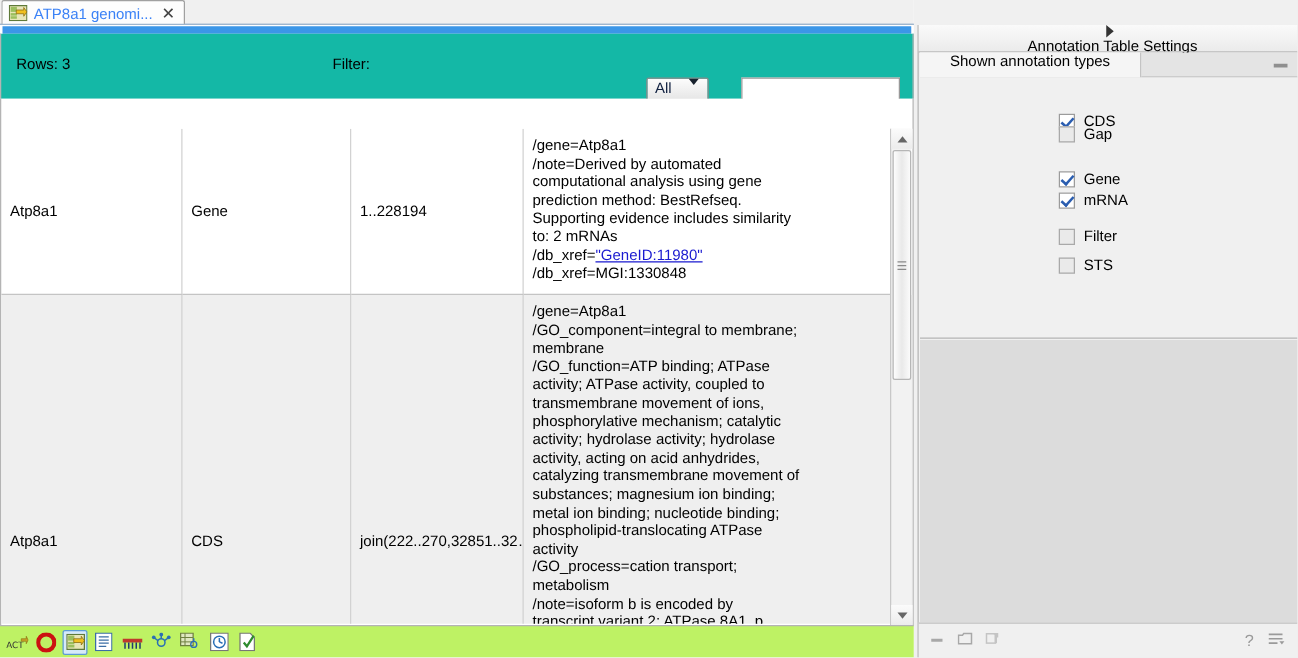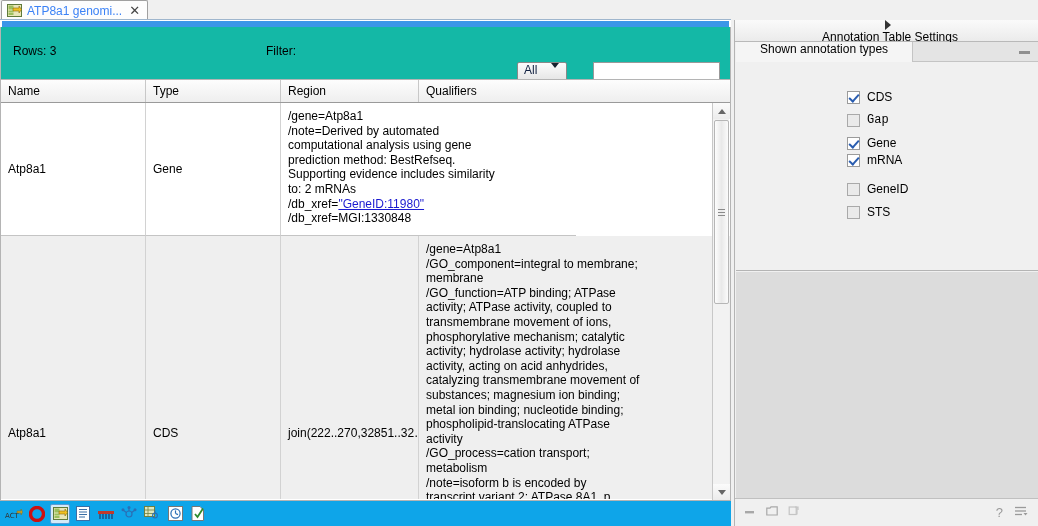--- a/index.html
+++ b/index.html
@@ -166,21 +166,21 @@
     border: 1px solid #b6b6b6;
     border-radius: 2px;
     display: flex; align-items: center; justify-content: center;
   }
   .grip { width: 7px; }
   .grip i { display: block; height: 1px; background: #8a8a8a; margin: 2px 0; }
 
   
   .bottom-toolbar {
     position: absolute; left: 0; top: 500px; width: 731px; height: 26px;
-    background: #0ea5e9;
+    background: #bef264;
     border-top: 1px solid #b4b4b4;
     display: flex; align-items: center; gap: 3px;
     padding-left: 4px;
   }
   .tb-btn {
     width: 20px; height: 20px;
     display: flex; align-items: center; justify-content: center;
   }
   .tb-btn.sel {
     background: #d6eaf8;
@@ -298,32 +298,27 @@
       <div class="filter-select">
         <span class="sel-text">All</span>
         <span class="arrow"></span>
       </div>
 
       <input class="filter-input" type="text" value="" style="">
     </div>
 
     <div class="table-wrap">
 
-      <div class="thead">
-        <div class="th c-name">Name</div>
-        <div class="th c-type">Type</div>
-        <div class="th c-region">Region</div>
-        <div class="th c-qual">Qualifiers</div>
-      </div>
 
       <div class="tbody">
 
         <div class="row row1">
           <div class="cell c-name vcenter">Atp8a1</div>
           <div class="cell c-type vcenter">Gene</div>
+          <div class="cell c-region vcenter">1..228194</div>
           <div class="cell c-qual"><span>/gene=Atp8a1
 /note=Derived by automated
 computational analysis using gene
 prediction method: BestRefseq.
 Supporting evidence includes similarity
 to: 2 mRNAs
 /db_xref=</span><a class="xref-link" href="#">"GeneID:11980"</a><span>
 /db_xref=MGI:1330848</span></div>
         </div>
 
@@ -473,35 +468,35 @@
       </div>
       <div class="group-collapse"></div>
     </div>
 
     <div class="group-body"></div>
 
     <div class="cb-row" style="top:70px;">
       <span class="cb on"></span>
       <span>CDS</span>
     </div>
-    <div class="cb-row" style="top:93px;font-family:Liberation Mono, monospace;">
+    <div class="cb-row" style="top:80px;">
       <span class="cb off"></span>
       <span>Gap</span>
     </div>
     <div class="cb-row" style="top:116px;">
       <span class="cb on"></span>
       <span>Gene</span>
     </div>
     <div class="cb-row" style="top:133px;justify-content:flex-end;">
       <span class="cb on"></span>
       <span>mRNA</span>
     </div>
     <div class="cb-row" style="top:162px;">
       <span class="cb off"></span>
-      <span>GeneID</span>
+      <span>Filter</span>
     </div>
     <div class="cb-row" style="top:185px;text-align:center;">
       <span class="cb off"></span>
       <span>STS</span>
     </div>
 
     <div class="panel-rest"></div>
 
     <div class="side-footer">
       <div class="sf-left">

